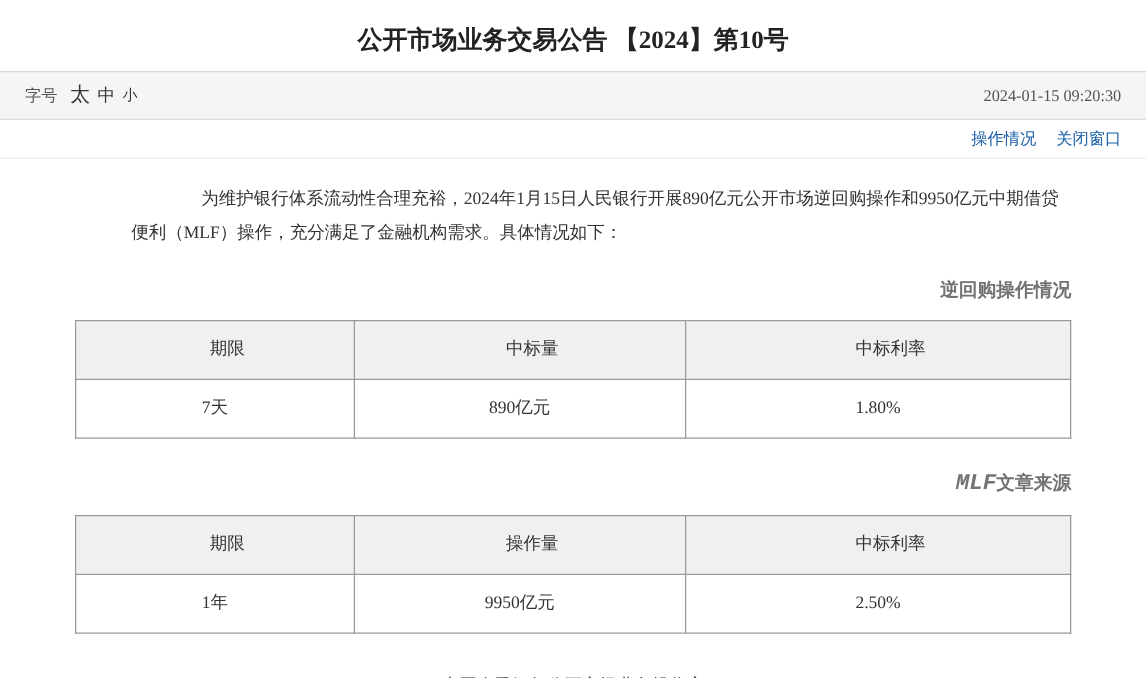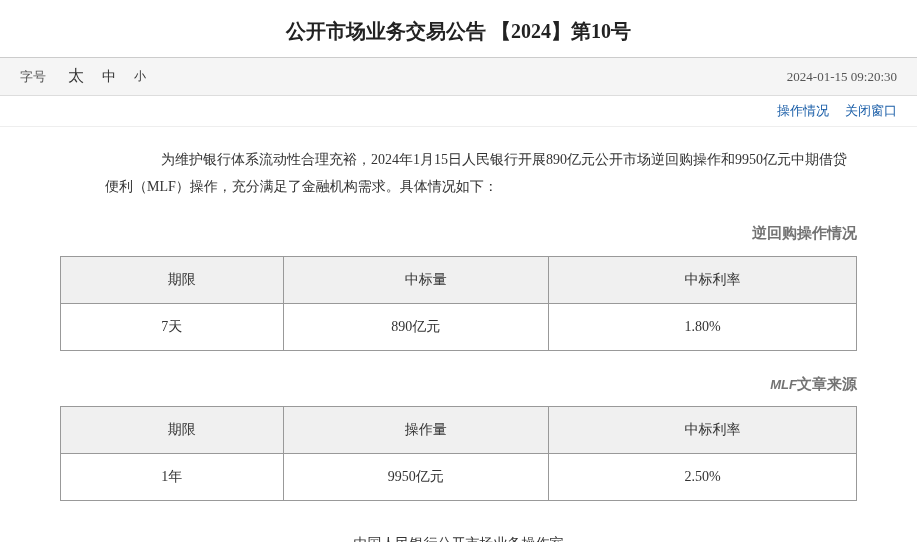--- a/index.html
+++ b/index.html
@@ -29,21 +29,21 @@
       display: flex;
       justify-content: space-between;
       align-items: center;
       padding: 8px 20px;
       border-bottom: 1px solid #ddd;
       background: #f5f5f5;
     }
     .font-size-controls {
       display: flex;
       align-items: center;
-      gap: 18px;
+      gap: 6px;
       font-size: 13px;
       color: #555;
     }
     .font-size-controls span { cursor: pointer; }
     .font-size-controls .label { margin-right: 4px; }
     .font-btn-large { font-size: 16px; cursor: pointer; color: #333; }
     .font-btn-mid { font-size: 14px; cursor: pointer; color: #333; }
     .font-btn-small { font-size: 12px; cursor: pointer; color: #333; }
 
     .source-info {
@@ -88,22 +88,22 @@
     
     .section-title {
       text-align: right;
       font-weight: bold;
       font-size: 15px;
       margin-bottom: 8px;
       color: #737373;
     }
     .section-title .mlf {
       font-style: italic;
-      font-family: Liberation Sans, sans-serif;
-      font-size: 13px;
+      font-family: Liberation Mono, monospace;
+      font-size: 18px;
     }
 
     
     .data-table {
       width: 100%;
       border-collapse: collapse;
       margin-bottom: 20px;
     }
     .data-table th, .data-table td {
       border: 1px solid #999;

